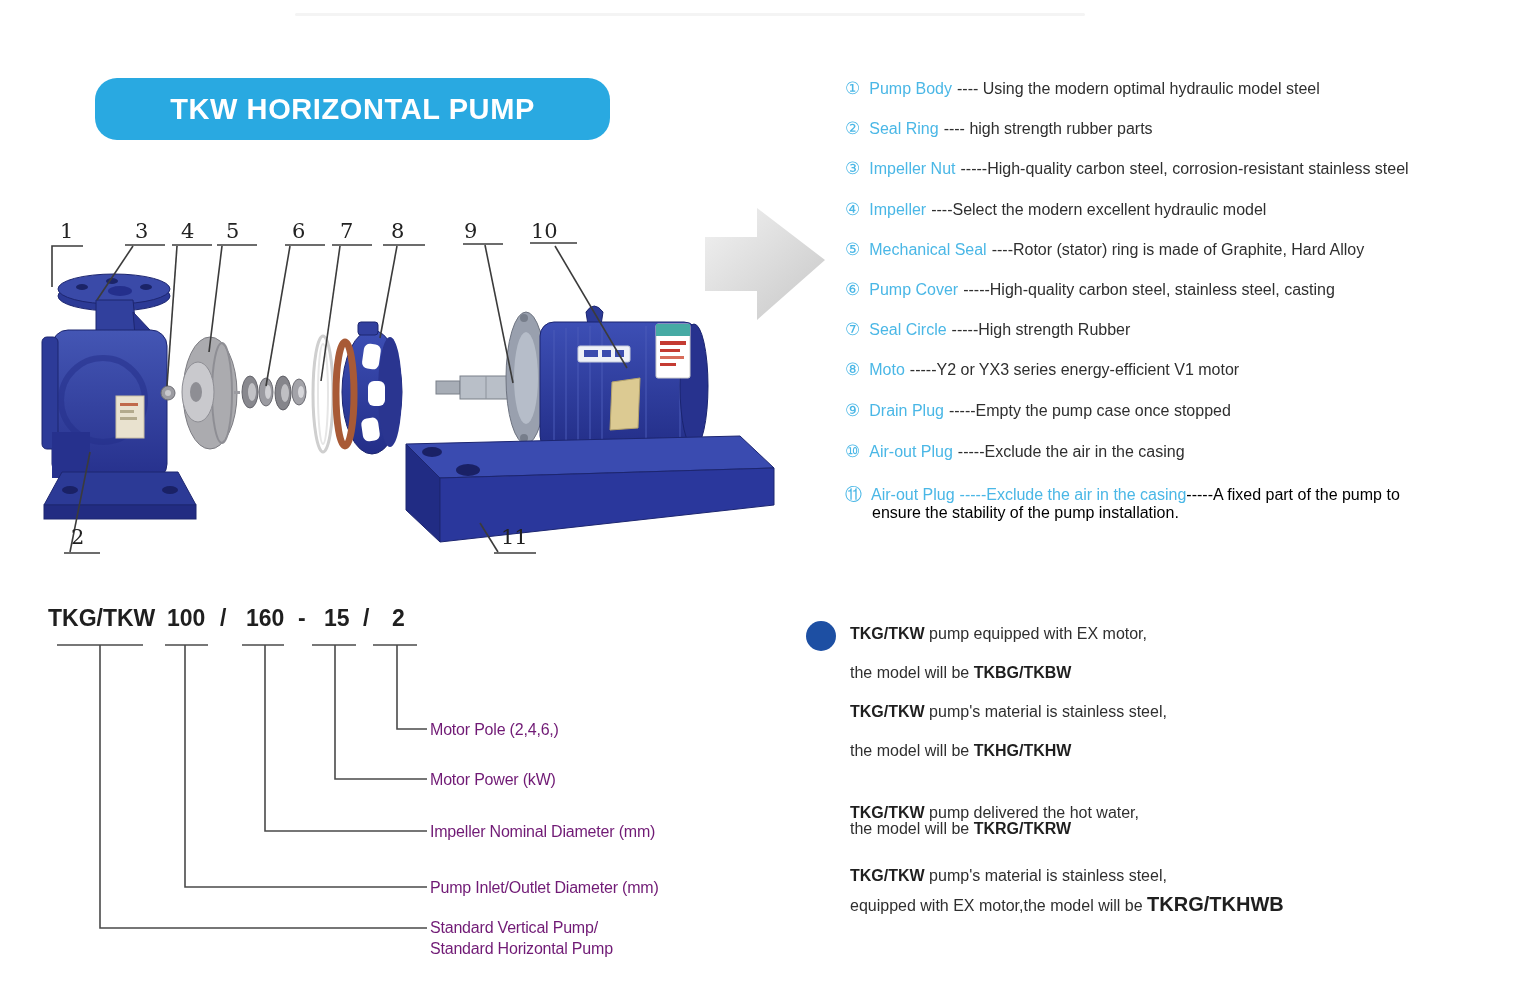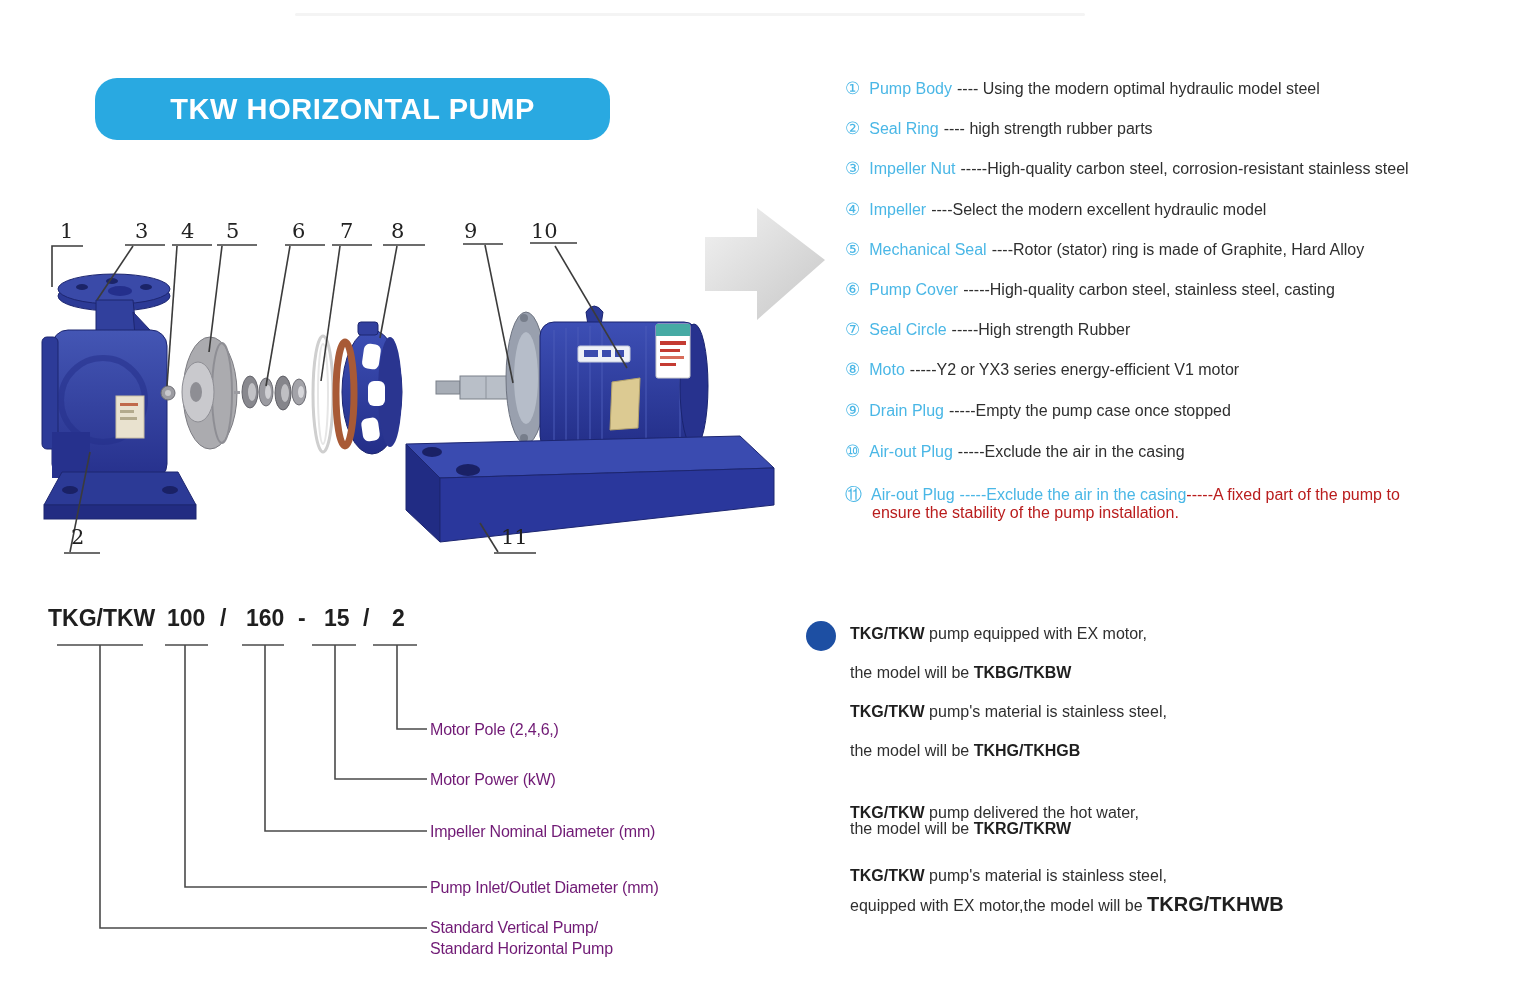--- a/index.html
+++ b/index.html
@@ -21,21 +21,21 @@
   
   .callout{
     font-family:"DejaVu Serif", serif;font-size:21px;color:#222;line-height:1;white-space:nowrap;
   }
   
   .pl-item{left:845px;white-space:nowrap;font-size:16px;}
   .pl-num{color:var(--accent-cyan,#4ab7e6);font-size:17px;margin-right:9px;}
   .pl-name{color:var(--accent-cyan,#4ab7e6);}
   .pl-desc{color:#2f2f2f;margin-left:5px;}
   .pl-desc-cyan{color:var(--accent-cyan,#4ab7e6);margin-left:5px;}
-  .pl-desc-cont{color:#b91c1c;}
+  .pl-desc-cont{color:#000000;}
   
   .seg{font-size:23px;font-weight:bold;color:#1f1f1f;top:605px;white-space:nowrap;}
   .mlabel{
     left:430px;font-size:16px;font-weight:400;letter-spacing:-.2px;color:#701a75;
     line-height:21px;white-space:nowrap;
   }
   
   .note-line{left:850px;font-size:16px;white-space:nowrap;}
   .note-line b{font-weight:700;color:#1f1f1f;}
   .note-line b.xl{font-size:20px;}
@@ -257,17 +257,17 @@
 <div class="abs mlabel" style="top:877px">Pump Inlet/Outlet Diameter (mm)</div>
 <div class="abs mlabel" style="top:917px">
   <div>Standard Vertical Pump/</div>
   <div>Standard  Horizontal Pump</div>
 </div>
 
 <div class="abs bullet"></div>
 <div class="abs note-line" style="top:625px"><span></span><b>TKG/TKW</b><span> pump equipped with EX motor,</span></div>
 <div class="abs note-line" style="top:664px"><span>the model will be </span><b>TKBG/TKBW</b><span></span></div>
 <div class="abs note-line" style="top:703px"><span></span><b>TKG/TKW</b><span> pump's material is stainless steel,</span></div>
-<div class="abs note-line" style="top:742px"><span>the model will be </span><b>TKHG/TKHGB</b><span></span></div>
+<div class="abs note-line" style="top:742px"><span>the model will be </span><b>TKHG/TKHW</b><span></span></div>
 <div class="abs note-line" style="top:804px"><span></span><b>TKG/TKW</b><span> pump delivered the hot water,</span></div>
 <div class="abs note-line" style="top:820px"><span>the model will be </span><b>TKRG/TKRW</b><span></span></div>
 <div class="abs note-line" style="top:867px"><span></span><b>TKG/TKW</b><span> pump's material is stainless steel,</span></div>
 <div class="abs note-line" style="top:893px"><span>equipped with EX motor,the model will be </span><b class="xl">TKRG/TKHWB</b><span></span></div>
 
 </body></html>

